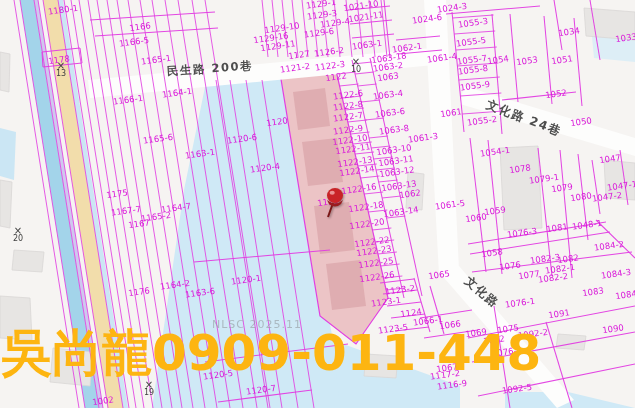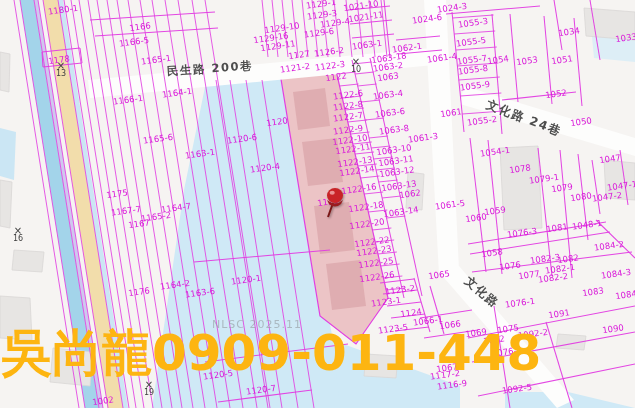--- a/index.html
+++ b/index.html
@@ -338,21 +338,21 @@
 
   <div class="layer" id="roadlabels">
       <span class="rlabel" style="left: 210px; top: 69px; font-size: 11.5px; color: rgb(77, 77, 77); transform: translate(-50%, -50%) rotate(-4deg);">民生路 200巷</span>
       <span class="rlabel" style="left: 524px; top: 118px; font-size: 12px; color: rgb(77, 77, 77); transform: translate(-50%, -50%) rotate(21deg);">文化路 24巷</span>
       <span class="rlabel" style="left: 482px; top: 292px; font-size: 12px; color: rgb(77, 77, 77); transform: translate(-50%, -50%) rotate(40deg);">文化路</span>
     </div>
 
   <div class="layer" id="markers">
       <span class="marker" style="left: 61px; top: 70px;"><span class="xg">×</span><span>13</span></span>
       <span class="marker" style="left: 356px; top: 66px;"><span class="xg">×</span><span>10</span></span>
-      <span class="marker" style="left: 18px; top: 235px;"><span class="xg">×</span><span>16</span></span>
+      <span class="marker" style="left: 18px; top: 235px;"><span class="xg">×</span><span>20</span></span>
       <span class="marker" style="left: 149px; top: 389px;"><span class="xg">×</span><span>19</span></span>
     </div>
 
   <div class="watermark">NLSC 2025.11</div>
 
   <svg class="pin" width="26" height="34" viewBox="0 0 26 34">
     <path d="M11,17 L6,31" stroke="#7a1616" stroke-width="2" fill="none"></path>
     <path d="M5,14 Q13,21 21,14 L19,18 Q13,23 7,18 Z" fill="#9a1b1e"></path>
     <ellipse cx="13" cy="9.5" rx="8" ry="7.5" fill="#c92327"></ellipse>
     <ellipse cx="10.2" cy="6.8" rx="2.6" ry="2" fill="#ea9092"></ellipse>

